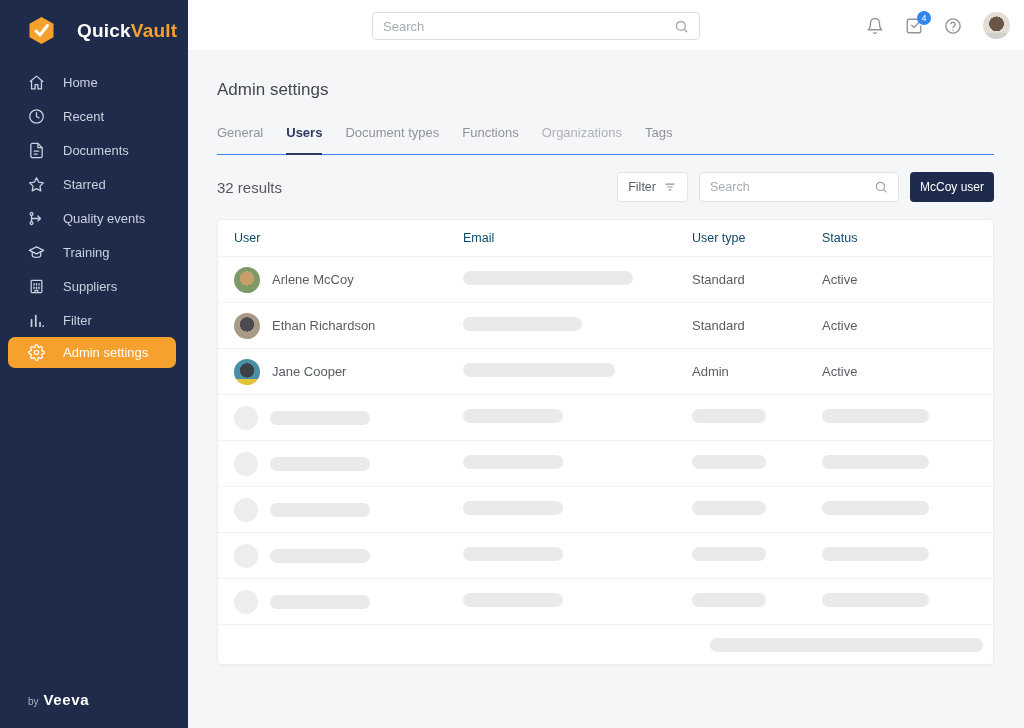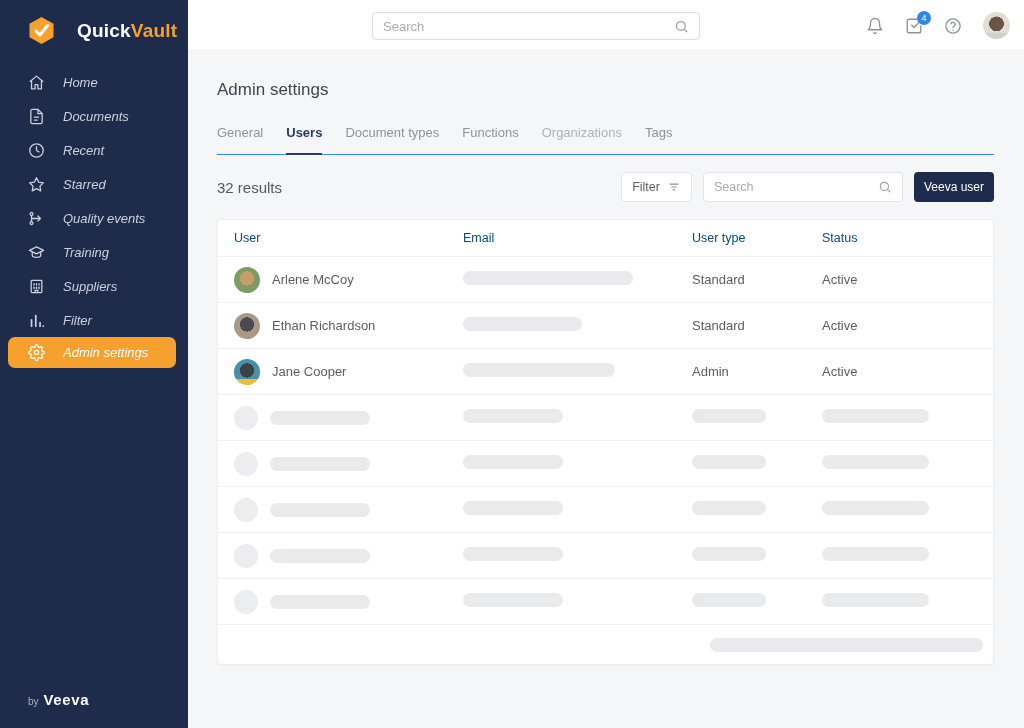--- a/index.html
+++ b/index.html
@@ -8,21 +8,21 @@
   .app { display:flex; width:1024px; height:728px; }
 
   
   .sidebar { width:188px; flex-shrink:0; background:#1F2B4B; display:flex; flex-direction:column; }
   .logo { display:flex; align-items:center; gap:22px; padding:16px 0 0 28px; cursor:pointer; }
   .logo-hex svg { display:block; width:27px; height:29px; }
   .logo-text { font-size:19px; font-weight:bold; color:#fff; letter-spacing:.2px; }
   .logo-text .orange { color:#F6A12E; }
   .nav { margin-top:20px; flex:1; display:flex; flex-direction:column; }
   .nav-item { height:34px; display:flex; align-items:center; gap:18px; padding-left:28px;
-              color:#CBD1DF; font-size:13px; cursor:pointer;font-style:italic; }
+              color:#CBD1DF; font-size:13px; cursor:pointer; }
   .nav-item .nav-icon { width:17px; height:17px; display:flex; align-items:center; justify-content:center; }
   .nav-item .nav-icon svg { width:17px; height:17px; }
   .nav-item.active { background:#F6A12E; color:#fff; border-radius:7px;
                      margin:0 12px 0 8px; padding-left:20px; height:31px; }
   .sidebar-footer { padding:0 0 20px 28px; display:flex; align-items:baseline; gap:5px; }
   .by-label { font-size:10px; color:#A9B1C2; }
   .veeva-label { font-size:15px; font-weight:bold; color:#fff; letter-spacing:.6px; }
 
   
   .main { flex:1; display:flex; flex-direction:column; }
@@ -107,37 +107,37 @@
               <path d="M3 10.5 12 3l9 7.5"></path>
               <path d="M5 9.5V21h5v-6h4v6h5V9.5"></path>
             </svg>
           </span>
     <span class="nav-label">Home</span>
   </div>
 
   <div class="nav-item">
     <span class="nav-icon">
             <svg viewBox="0 0 24 24" fill="none" stroke="currentColor" stroke-width="1.8" stroke-linecap="round" stroke-linejoin="round">
+              <circle cx="12" cy="12" r="9.5"></circle>
+              <polyline points="12 6.5 12 12 15.5 14"></polyline>
+            </svg>
+          </span>
+    <span class="nav-label">Recent</span>
+  </div>
+
+  <div class="nav-item">
+    <span class="nav-icon">
+            <svg viewBox="0 0 24 24" fill="none" stroke="currentColor" stroke-width="1.8" stroke-linecap="round" stroke-linejoin="round">
               <path d="M14 2H6a2 2 0 0 0-2 2v16a2 2 0 0 0 2 2h12a2 2 0 0 0 2-2V8z"></path>
               <polyline points="14 2 14 8 20 8"></polyline>
               <line x1="9" y1="13" x2="15" y2="13"></line>
               <line x1="9" y1="17" x2="13" y2="17"></line>
             </svg>
           </span>
     <span class="nav-label">Documents</span>
-  </div>
-
-  <div class="nav-item">
-    <span class="nav-icon">
-            <svg viewBox="0 0 24 24" fill="none" stroke="currentColor" stroke-width="1.8" stroke-linecap="round" stroke-linejoin="round">
-              <circle cx="12" cy="12" r="9.5"></circle>
-              <polyline points="12 6.5 12 12 15.5 14"></polyline>
-            </svg>
-          </span>
-    <span class="nav-label">Recent</span>
   </div>
 
   <div class="nav-item">
     <span class="nav-icon">
             <svg viewBox="0 0 24 24" fill="none" stroke="currentColor" stroke-width="1.8" stroke-linecap="round" stroke-linejoin="round">
               <polygon points="12 2.5 15 8.6 21.7 9.6 16.9 14.3 18 21 12 17.8 6 21 7.1 14.3 2.3 9.6 9 8.6"></polygon>
             </svg>
           </span>
     <span class="nav-label">Starred</span>
   </div>
@@ -276,21 +276,21 @@
           </button>
           <div class="toolbar-search">
             <input type="text" placeholder="Search" style="">
             <span class="mag">
               <svg viewBox="0 0 24 24" fill="none" stroke="currentColor" stroke-width="2" stroke-linecap="round">
                 <circle cx="11" cy="11" r="7"></circle>
                   <line x1="20.5" y1="20.5" x2="16.2" y2="16.2"></line>
                 </svg>
             </span>
           </div>
-          <button class="create-btn">Veeva user</button>
+          <button class="create-btn">McCoy user</button>
         </div>
       </div>
 
       <div class="card">
         <div class="t-grid t-head" id="table-head">
             <div class="th">User</div>
             <div class="th">Email</div>
             <div class="th">User type</div>
             <div class="th">Status</div>
           </div>

